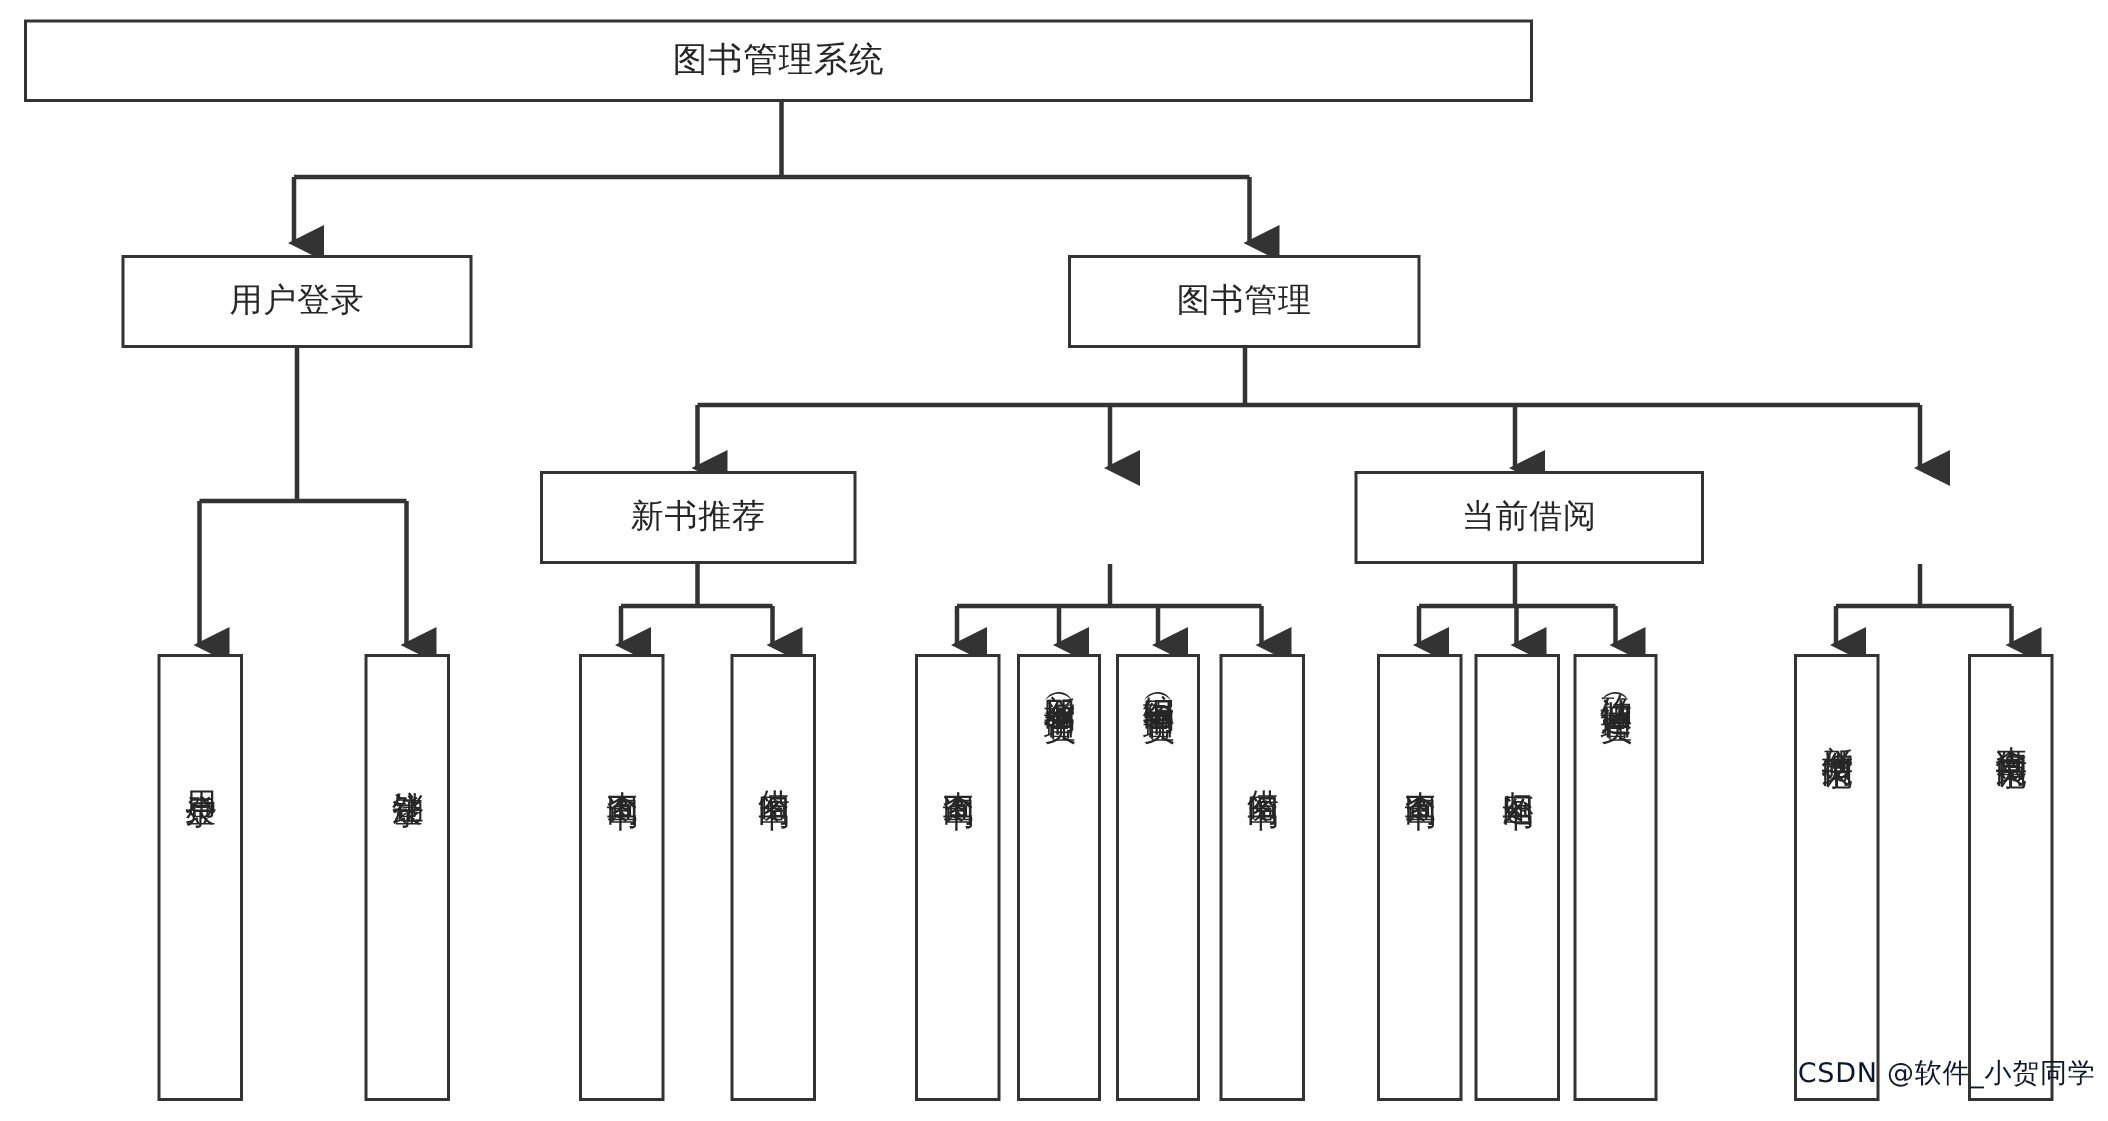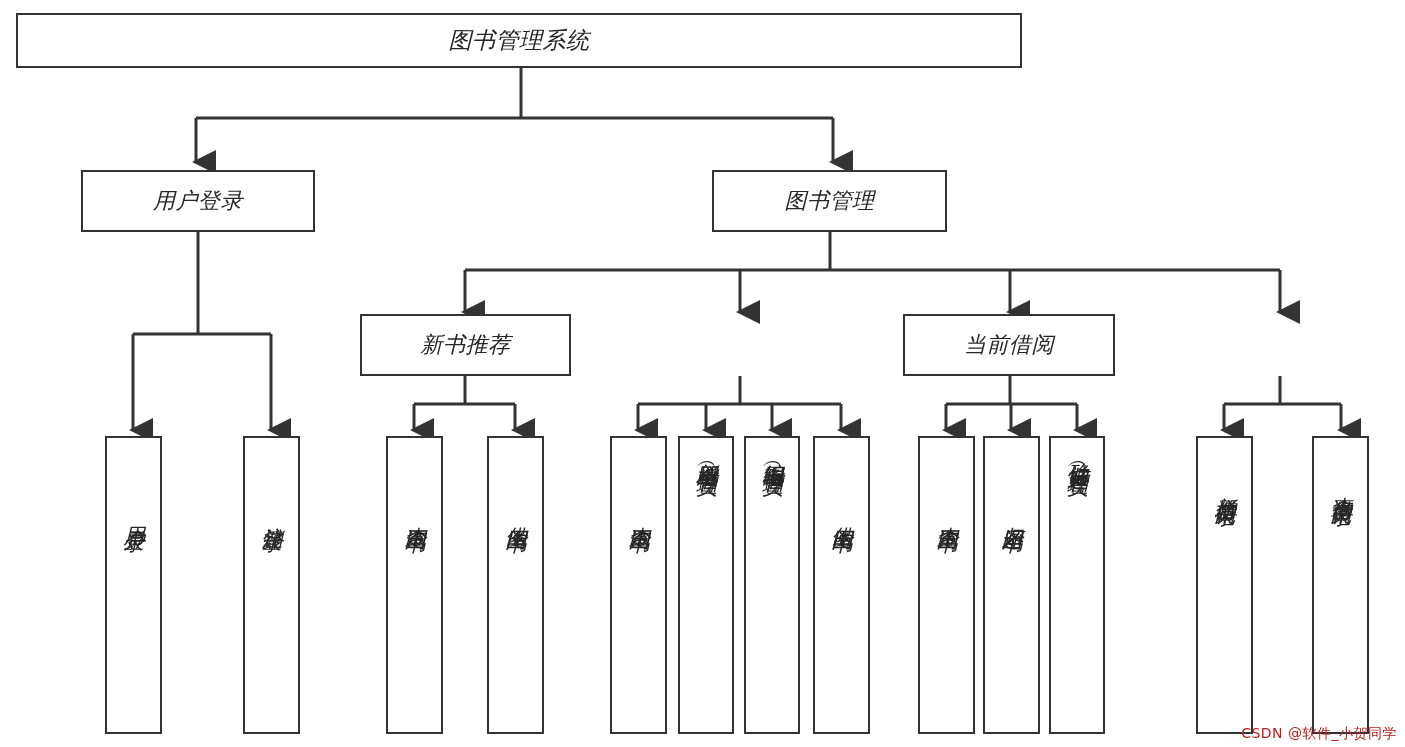--- a/index.html
+++ b/index.html
@@ -28,21 +28,20 @@
   }
   .node {
     position: absolute;
     box-sizing: border-box;
     border: 2px solid #333333;
     background: #ffffff;
     display: flex;
     align-items: center;
     justify-content: center;
     color: #262626;
-    font-style: italic;
   }
   .node.horiz {
     font-size: 22px;
     letter-spacing: 0.5px;
     line-height: 1.2;
   }
   .node.root {
     font-size: 23px;
   }
   .node.vert {
@@ -55,23 +54,23 @@
     text-orientation: upright;
     font-size: 21px;
     line-height: 1.28;
     letter-spacing: 2px;
     white-space: nowrap;
     color: #262626;
   }
   .watermark {
     position: absolute;
     right: 8px;
-    bottom: 4px;
-    font-size: 14px;
-    color: #b91c1c;
+    bottom: 20px;
+    font-size: 18px;
+    color: #0f172a;
     letter-spacing: 0.5px;
     white-space: nowrap;
   }
 </style>
 </head>
 <body>
 
 <div id="canvas">
 
   <svg class="wires" viewBox="0 0 1405 747">
@@ -132,21 +131,21 @@
   <div class="node horiz" style="left:81px; top:170px; width:234px; height:62px;">
     <span>用户登录</span>
   </div>
   <div class="node horiz" style="left:360px; top:314px; width:211px; height:62px;">
     <span>新书推荐</span>
   </div>
 
   <div class="node horiz" style="left:712px; top:170px; width:235px; height:62px;">
     <span>图书管理</span>
   </div>
-  <div class="node horiz" style="left:903px; top:314px; width:212px; height:62px;">
+  <div class="node horiz" style="left:903px; top:314px; width:233px; height:62px;">
     <span>当前借阅</span>
   </div>
 
   <div class="node vert" style="left:105px; top:436px; width:57px; height:298px; padding-top:72px;">
     <span class="vlabel">用户登录</span>
   </div>
   <div class="node vert" style="left:243px; top:436px; width:57px; height:298px; padding-top:72px;">
     <span class="vlabel">注销登录</span>
   </div>
 

